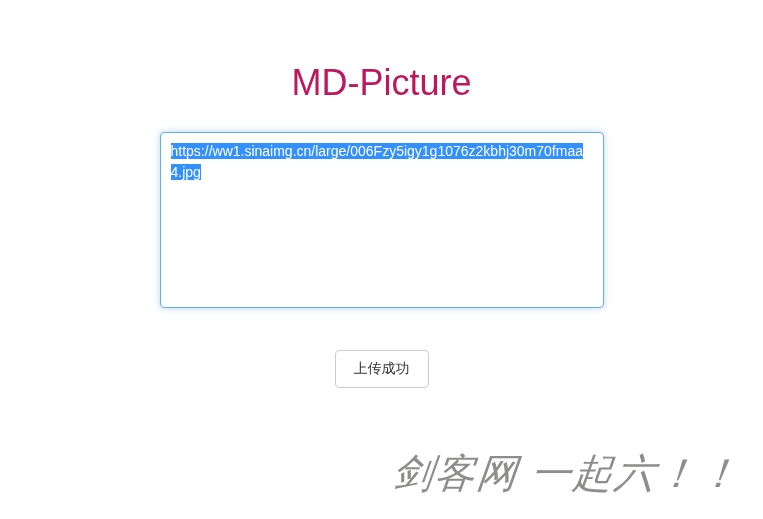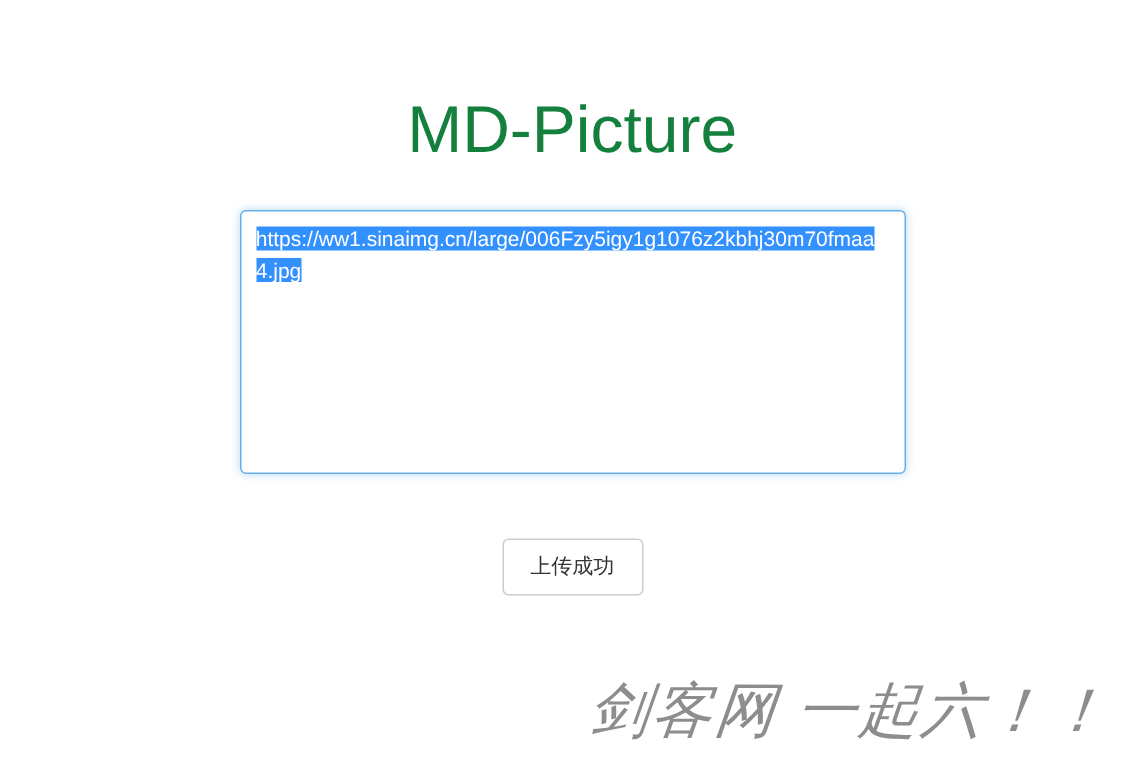--- a/index.html
+++ b/index.html
@@ -11,23 +11,23 @@
       overflow: hidden;
       position: relative;
     }
     .container {
       display: flex;
       flex-direction: column;
       align-items: center;
       padding-top: 62px;
     }
     .title {
-      font-size: 44px;
+      font-size: 36px;
       font-weight: 500;
-      color: #15803d;
+      color: #be185d;
       margin-bottom: 28px;
     }
     .textarea-wrap {
       width: 444px;
       position: relative;
     }
     .textarea {
       width: 100%;
       height: 176px;
       padding: 8px 10px;

